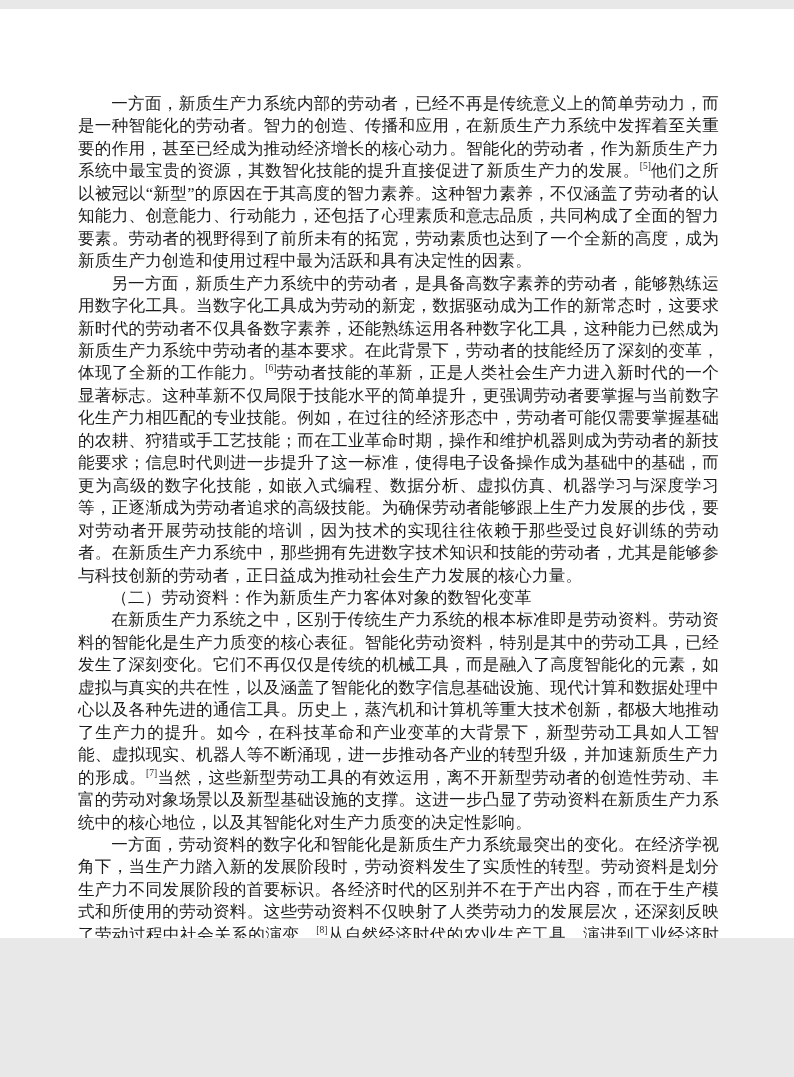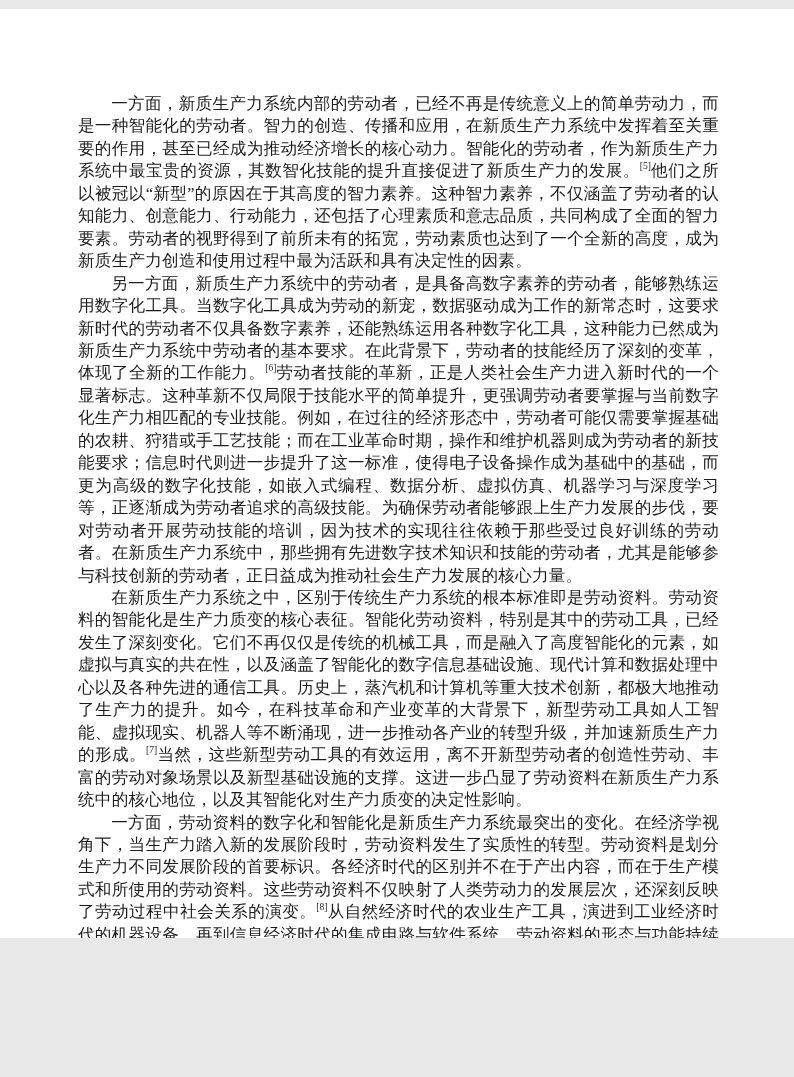--- a/index.html
+++ b/index.html
@@ -52,17 +52,18 @@
     color: #222222;
   }
 </style>
 </head>
 <body>
 
 <div class="page">
   <div class="content">
     <p class="para">一方面，新质生产力系统内部的劳动者，已经不再是传统意义上的简单劳动力，而是一种智能化的劳动者。智力的创造、传播和应用，在新质生产力系统中发挥着至关重要的作用，甚至已经成为推动经济增长的核心动力。智能化的劳动者，作为新质生产力系统中最宝贵的资源，其数智化技能的提升直接促进了新质生产力的发展。<sup class="fnref">[5]</sup>他们之所以被冠以“新型”的原因在于其高度的智力素养。这种智力素养，不仅涵盖了劳动者的认知能力、创意能力、行动能力，还包括了心理素质和意志品质，共同构成了全面的智力要素。劳动者的视野得到了前所未有的拓宽，劳动素质也达到了一个全新的高度，成为新质生产力创造和使用过程中最为活跃和具有决定性的因素。</p>
     <p class="para">另一方面，新质生产力系统中的劳动者，是具备高数字素养的劳动者，能够熟练运用数字化工具。当数字化工具成为劳动的新宠，数据驱动成为工作的新常态时，这要求新时代的劳动者不仅具备数字素养，还能熟练运用各种数字化工具，这种能力已然成为新质生产力系统中劳动者的基本要求。在此背景下，劳动者的技能经历了深刻的变革，体现了全新的工作能力。<sup class="fnref">[6]</sup>劳动者技能的革新，正是人类社会生产力进入新时代的一个显著标志。这种革新不仅局限于技能水平的简单提升，更强调劳动者要掌握与当前数字化生产力相匹配的专业技能。例如，在过往的经济形态中，劳动者可能仅需要掌握基础的农耕、狩猎或手工艺技能；而在工业革命时期，操作和维护机器则成为劳动者的新技能要求；信息时代则进一步提升了这一标准，使得电子设备操作成为基础中的基础，而更为高级的数字化技能，如嵌入式编程、数据分析、虚拟仿真、机器学习与深度学习等，正逐渐成为劳动者追求的高级技能。为确保劳动者能够跟上生产力发展的步伐，要对劳动者开展劳动技能的培训，因为技术的实现往往依赖于那些受过良好训练的劳动者。在新质生产力系统中，那些拥有先进数字技术知识和技能的劳动者，尤其是能够参与科技创新的劳动者，正日益成为推动社会生产力发展的核心力量。</p>
+    <p class="heading">（二）劳动资料：作为新质生产力客体对象的数智化变革</p>
     <p class="para">在新质生产力系统之中，区别于传统生产力系统的根本标准即是劳动资料。劳动资料的智能化是生产力质变的核心表征。智能化劳动资料，特别是其中的劳动工具，已经发生了深刻变化。它们不再仅仅是传统的机械工具，而是融入了高度智能化的元素，如虚拟与真实的共在性，以及涵盖了智能化的数字信息基础设施、现代计算和数据处理中心以及各种先进的通信工具。历史上，蒸汽机和计算机等重大技术创新，都极大地推动了生产力的提升。如今，在科技革命和产业变革的大背景下，新型劳动工具如人工智能、虚拟现实、机器人等不断涌现，进一步推动各产业的转型升级，并加速新质生产力的形成。<sup class="fnref">[7]</sup>当然，这些新型劳动工具的有效运用，离不开新型劳动者的创造性劳动、丰富的劳动对象场景以及新型基础设施的支撑。这进一步凸显了劳动资料在新质生产力系统中的核心地位，以及其智能化对生产力质变的决定性影响。</p>
     <p class="para">一方面，劳动资料的数字化和智能化是新质生产力系统最突出的变化。在经济学视角下，当生产力踏入新的发展阶段时，劳动资料发生了实质性的转型。劳动资料是划分生产力不同发展阶段的首要标识。各经济时代的区别并不在于产出内容，而在于生产模式和所使用的劳动资料。这些劳动资料不仅映射了人类劳动力的发展层次，还深刻反映了劳动过程中社会关系的演变。<sup class="fnref">[8]</sup>从自然经济时代的农业生产工具，演进到工业经济时代的机器设备，再到信息经济时代的集成电路与软件系统，劳动资料的形态与功能持续演变。随着新一轮科技产业革命的兴起，颠覆性前沿技术催生了新型劳动资料。这些新型劳动资料以“算力”为基石，结合嵌入式传感器、高性能服务器、图形处理单元、张量处理单元、5G通讯基站等尖端技术，对传统工具机、传动系统和控制系统进行了深刻改造。例如，在工</p>
   </div>
   <div class="page-number">· 25 ·</div>
 </div>
 
 </body></html>

